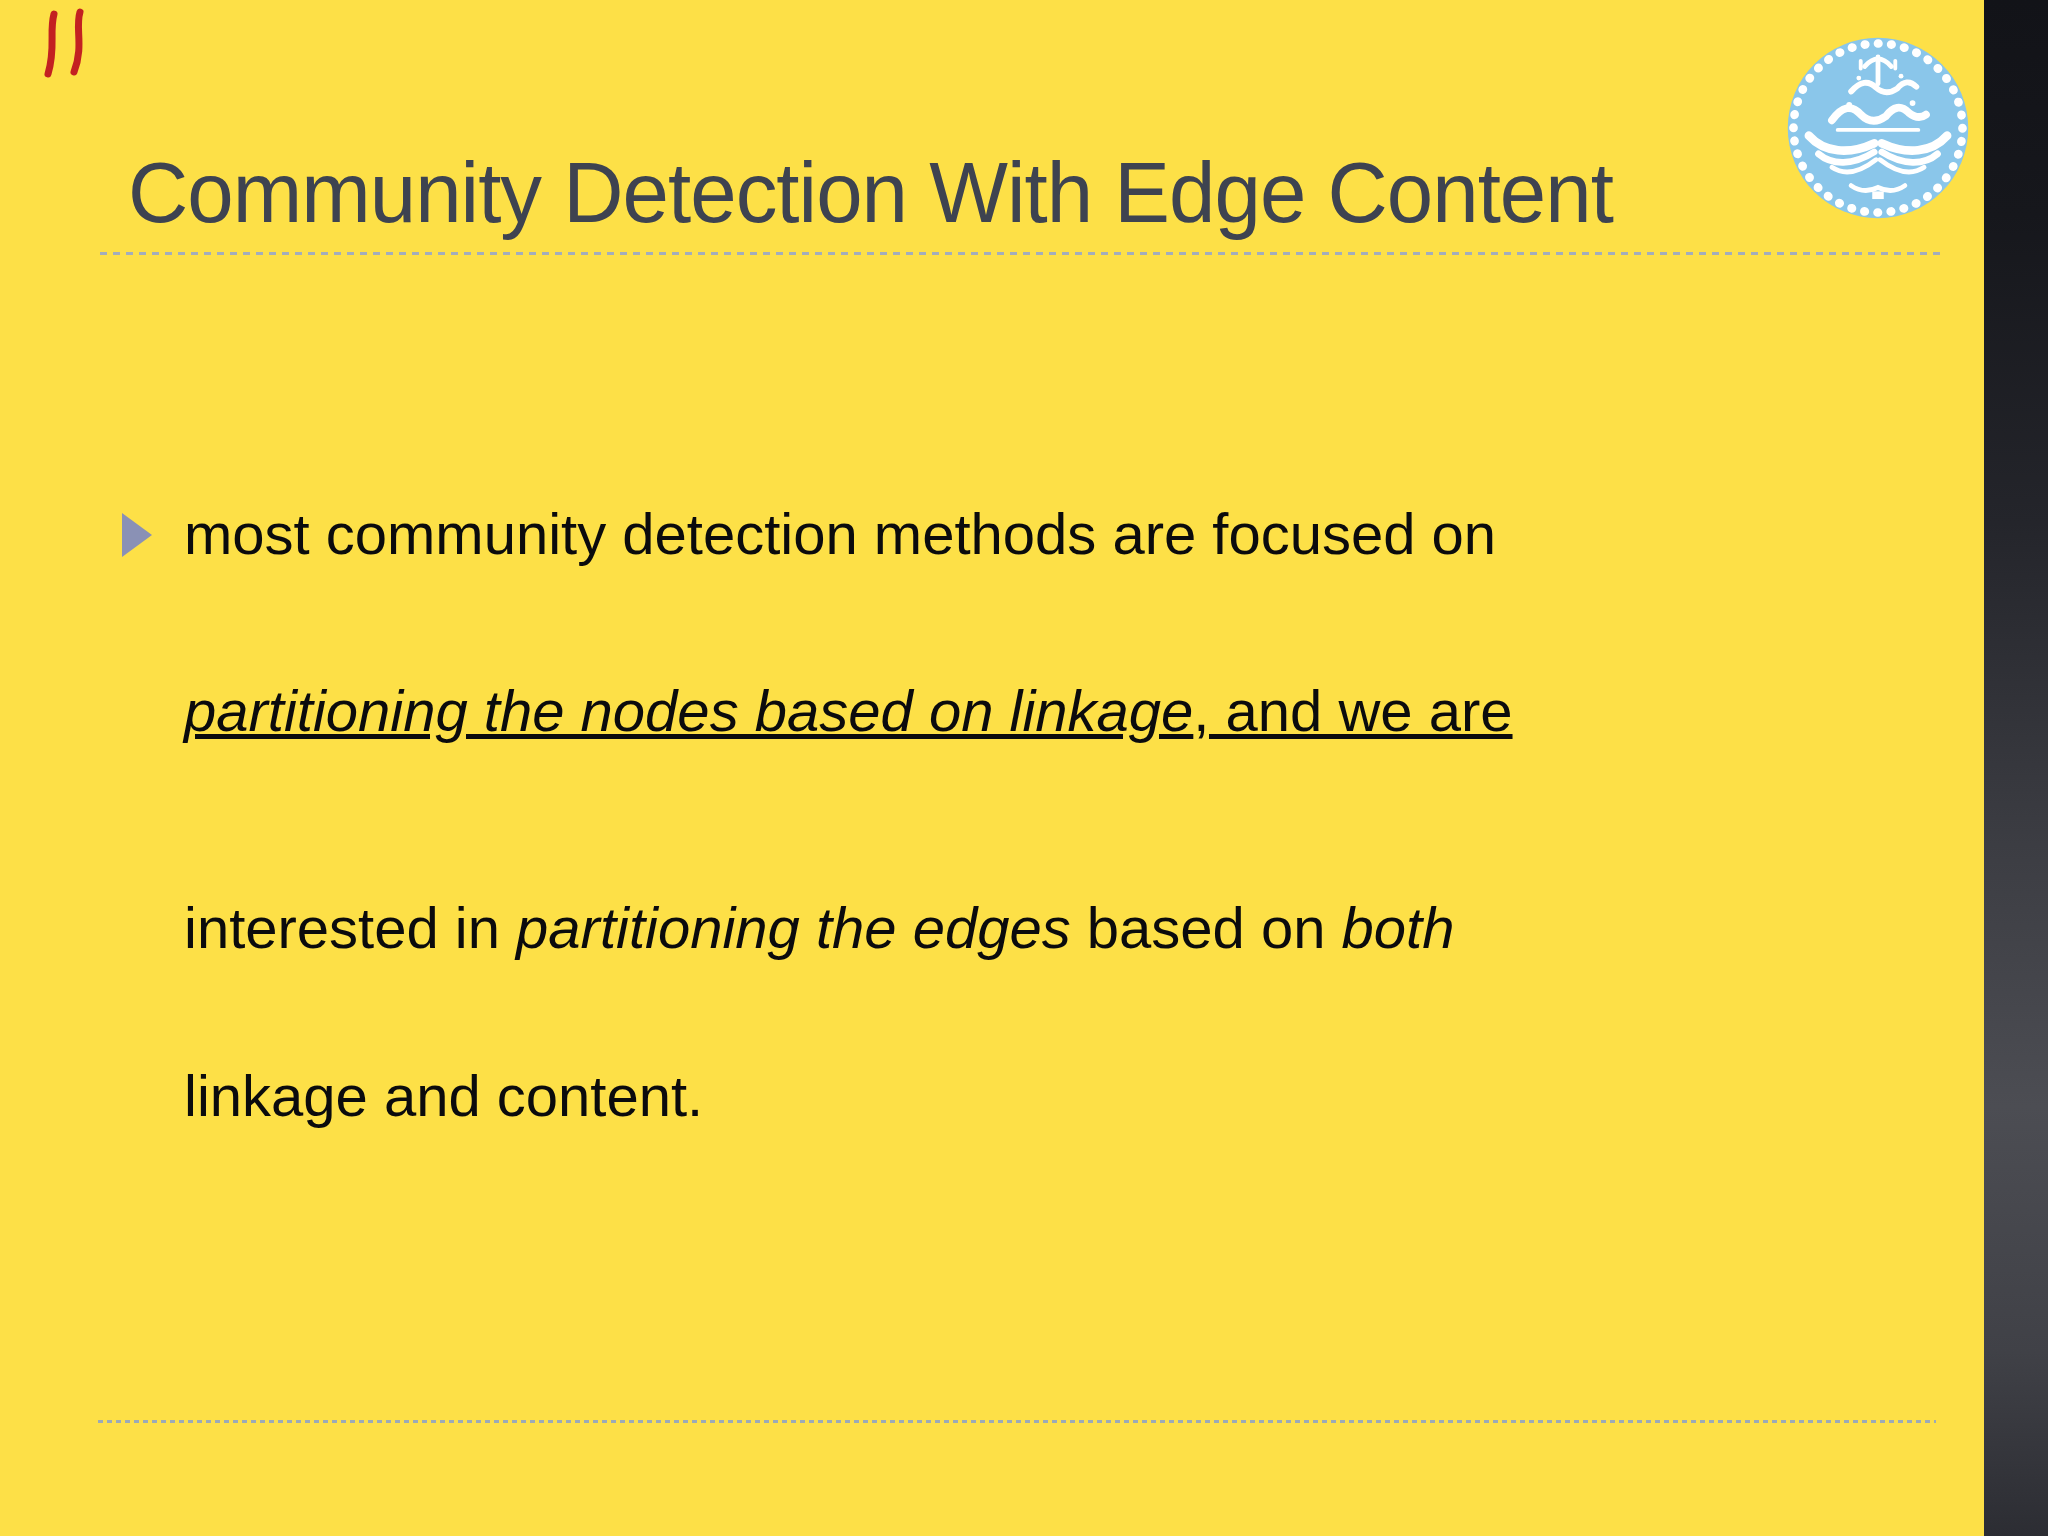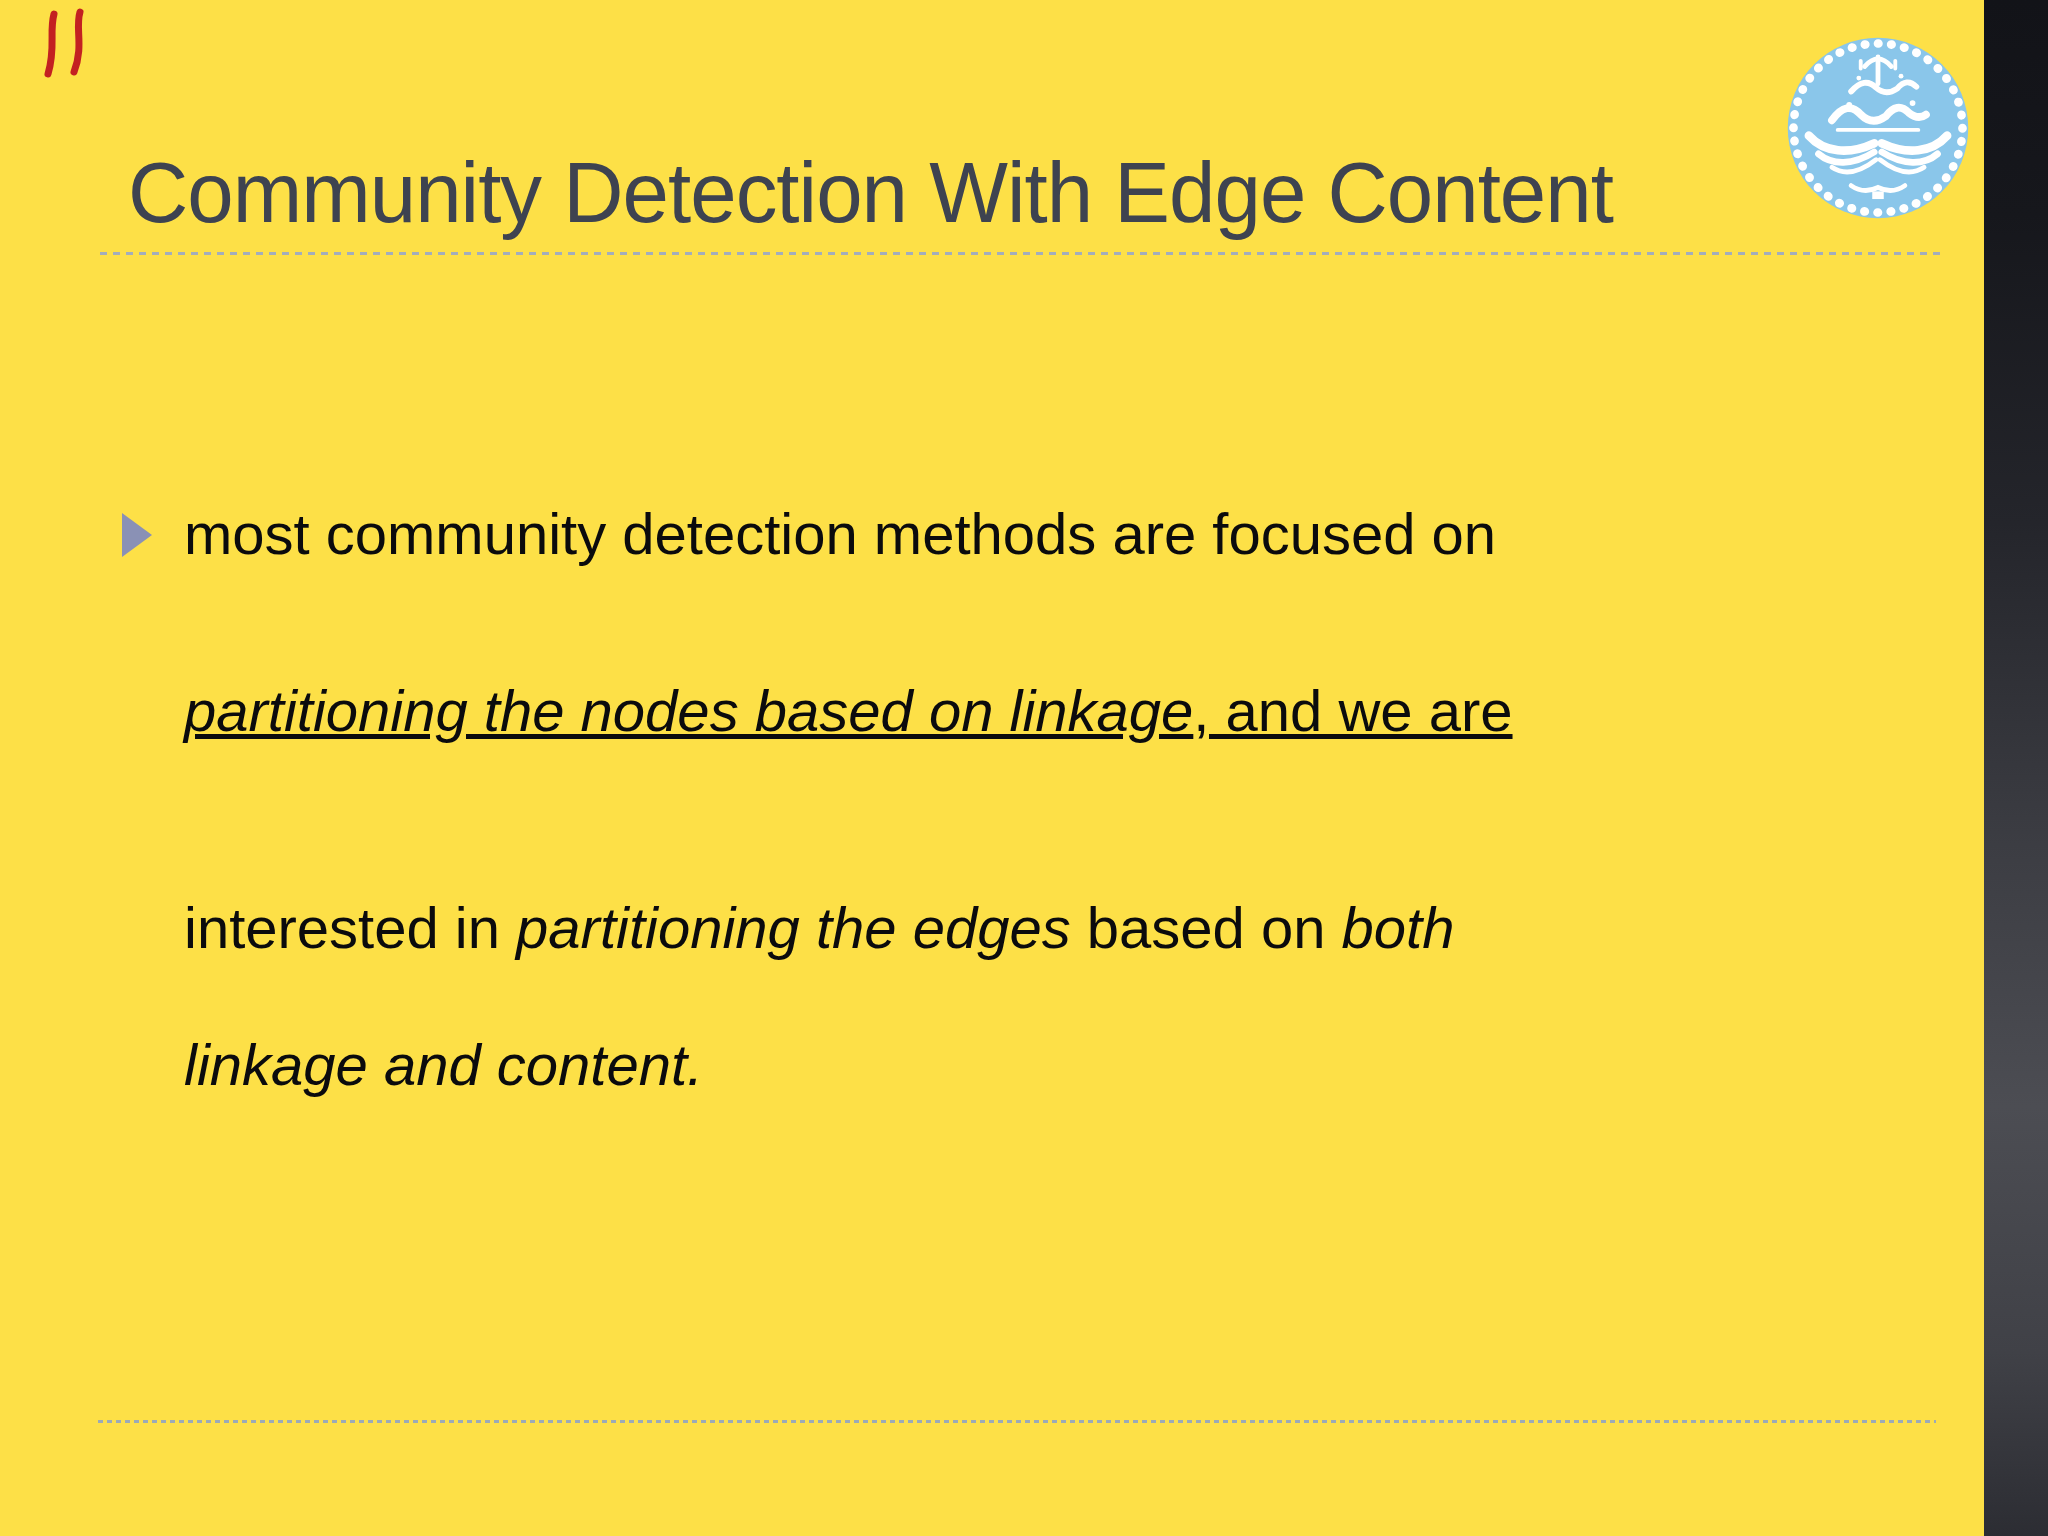--- a/index.html
+++ b/index.html
@@ -43,21 +43,21 @@
   .bullet-lines{
     position:absolute;left:184px;top:498px;
     font-size:58px;color:#0b0b0d;
   }
   .bullet-lines .line{
     position:absolute;white-space:nowrap;height:72px;line-height:72px;left:0;
   }
   .bullet-lines .line:nth-child(1){top:0;}
   .bullet-lines .line:nth-child(2){top:177px;text-decoration:underline;}
   .bullet-lines .line:nth-child(3){top:354px;margin-top:40px;}
-  .bullet-lines .line:nth-child(4){top:531px;font-style:italic;}
+  .bullet-lines .line:nth-child(4){top:562px;}
   .seg-italic{font-style:italic;}
 
   .logo{position:absolute;left:1782px;top:32px;width:192px;height:192px;}
   .red-marks{position:absolute;left:36px;top:4px;width:70px;height:84px;}
 </style>
 </head>
 <body>
 
 <div class="slide">
 

